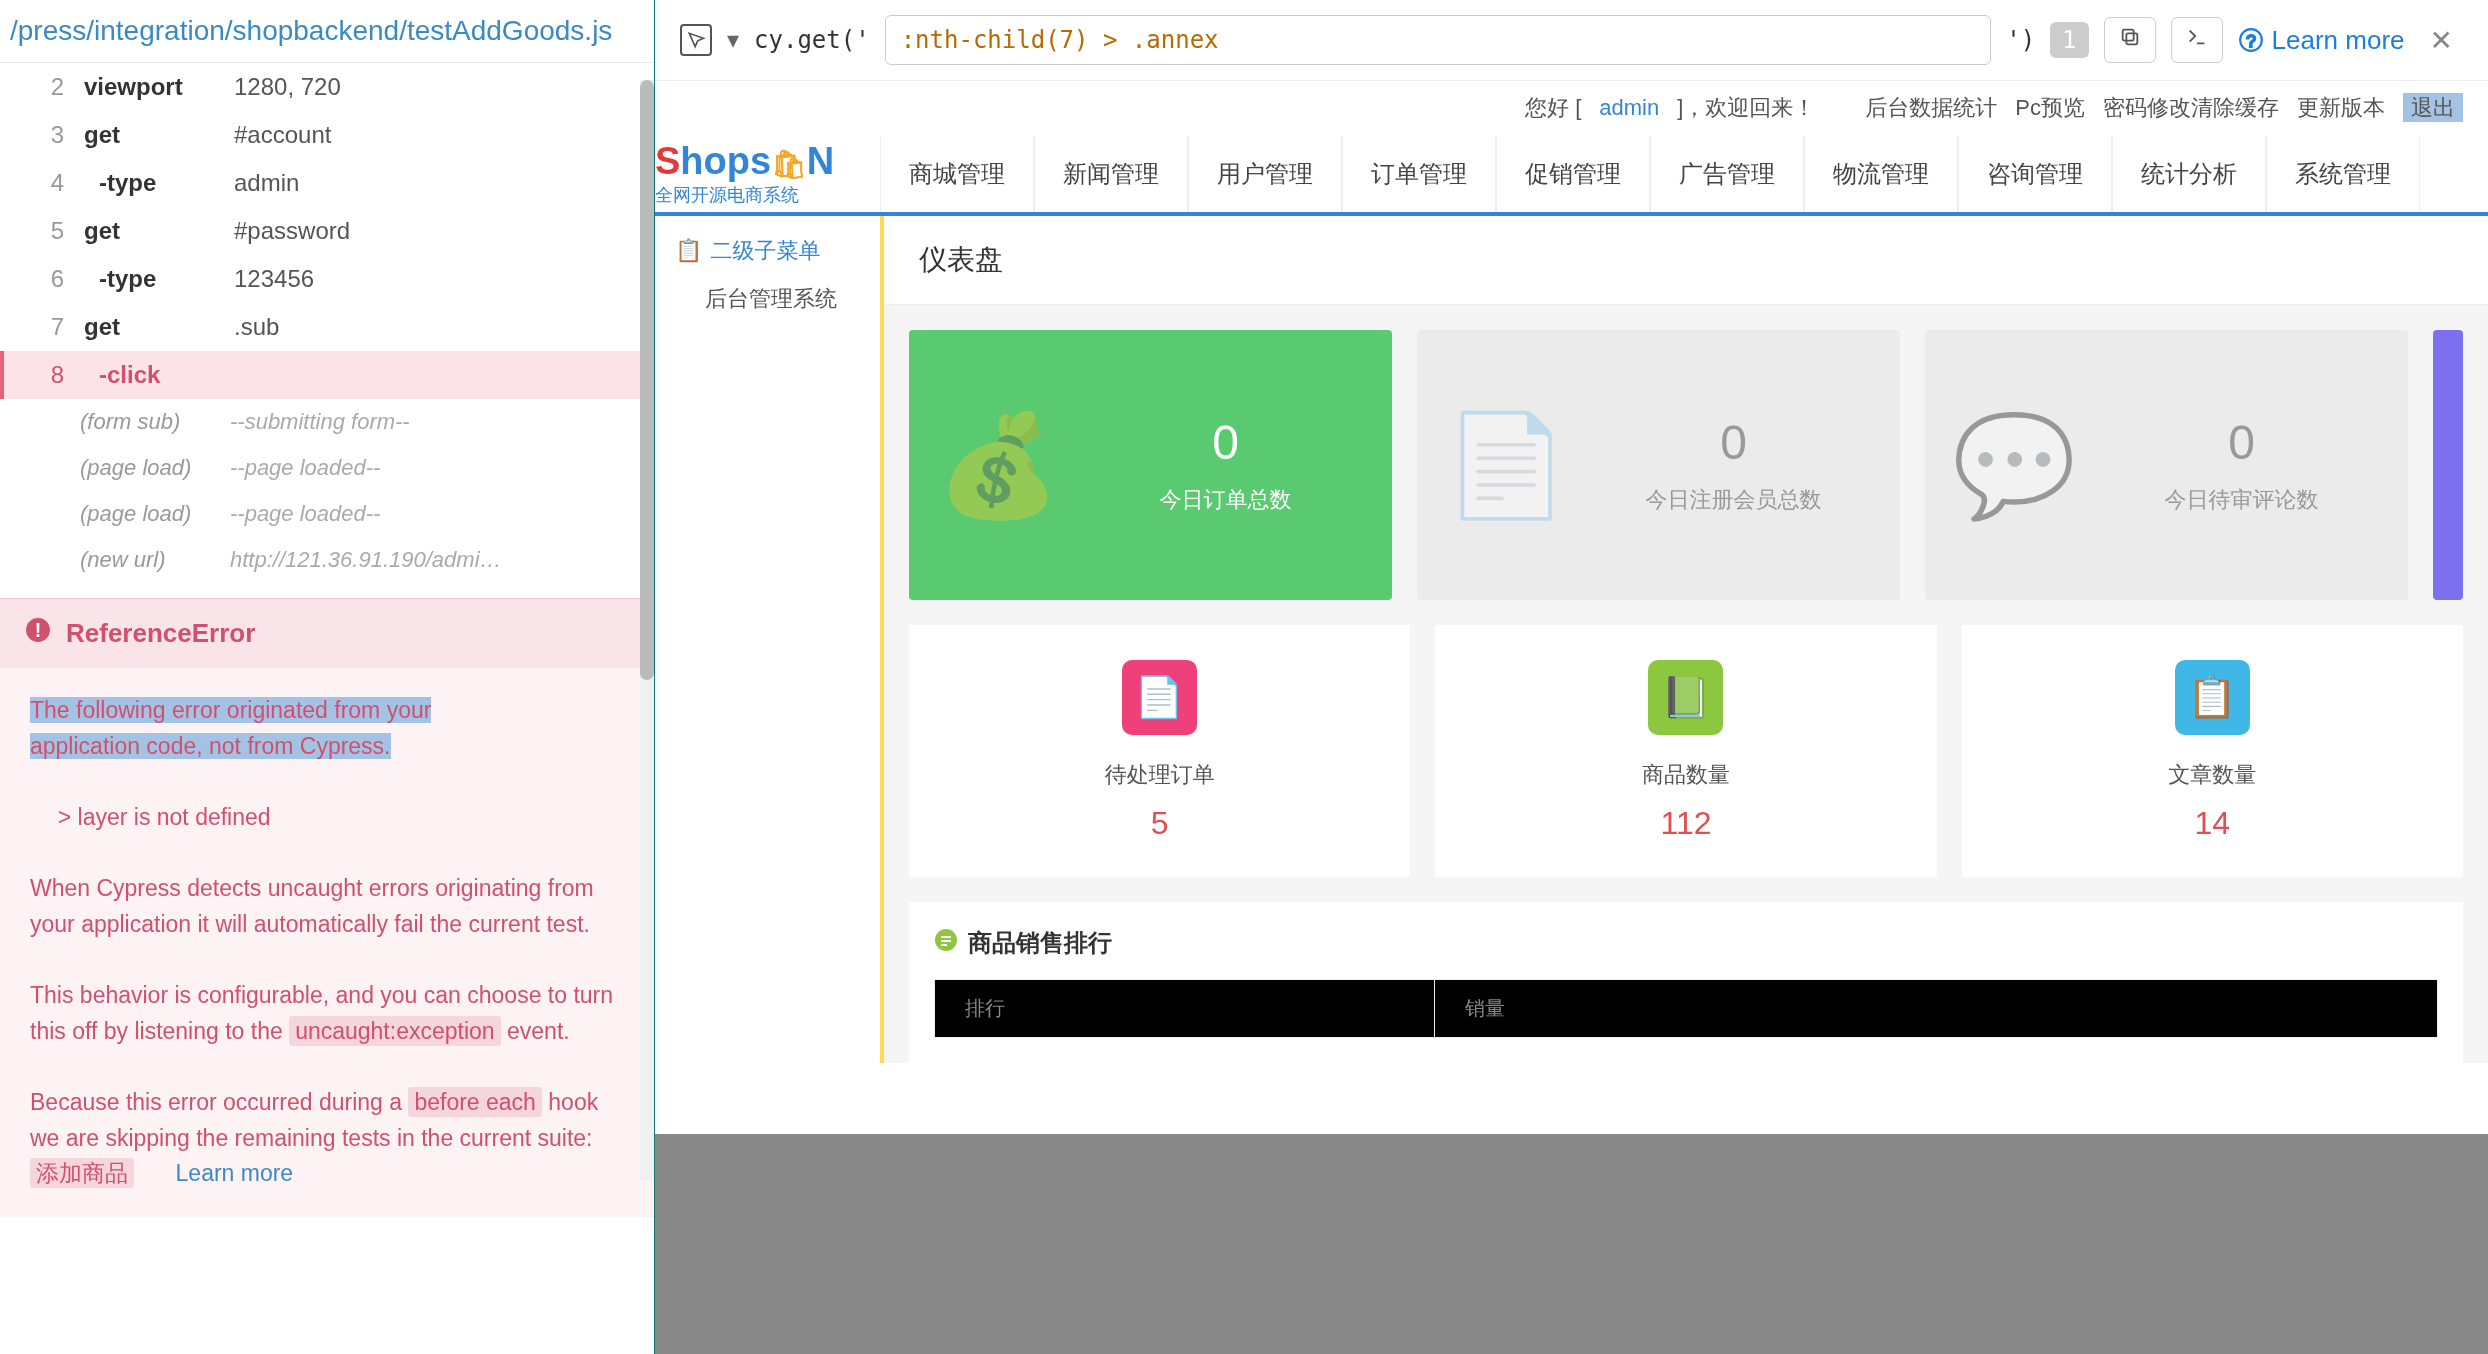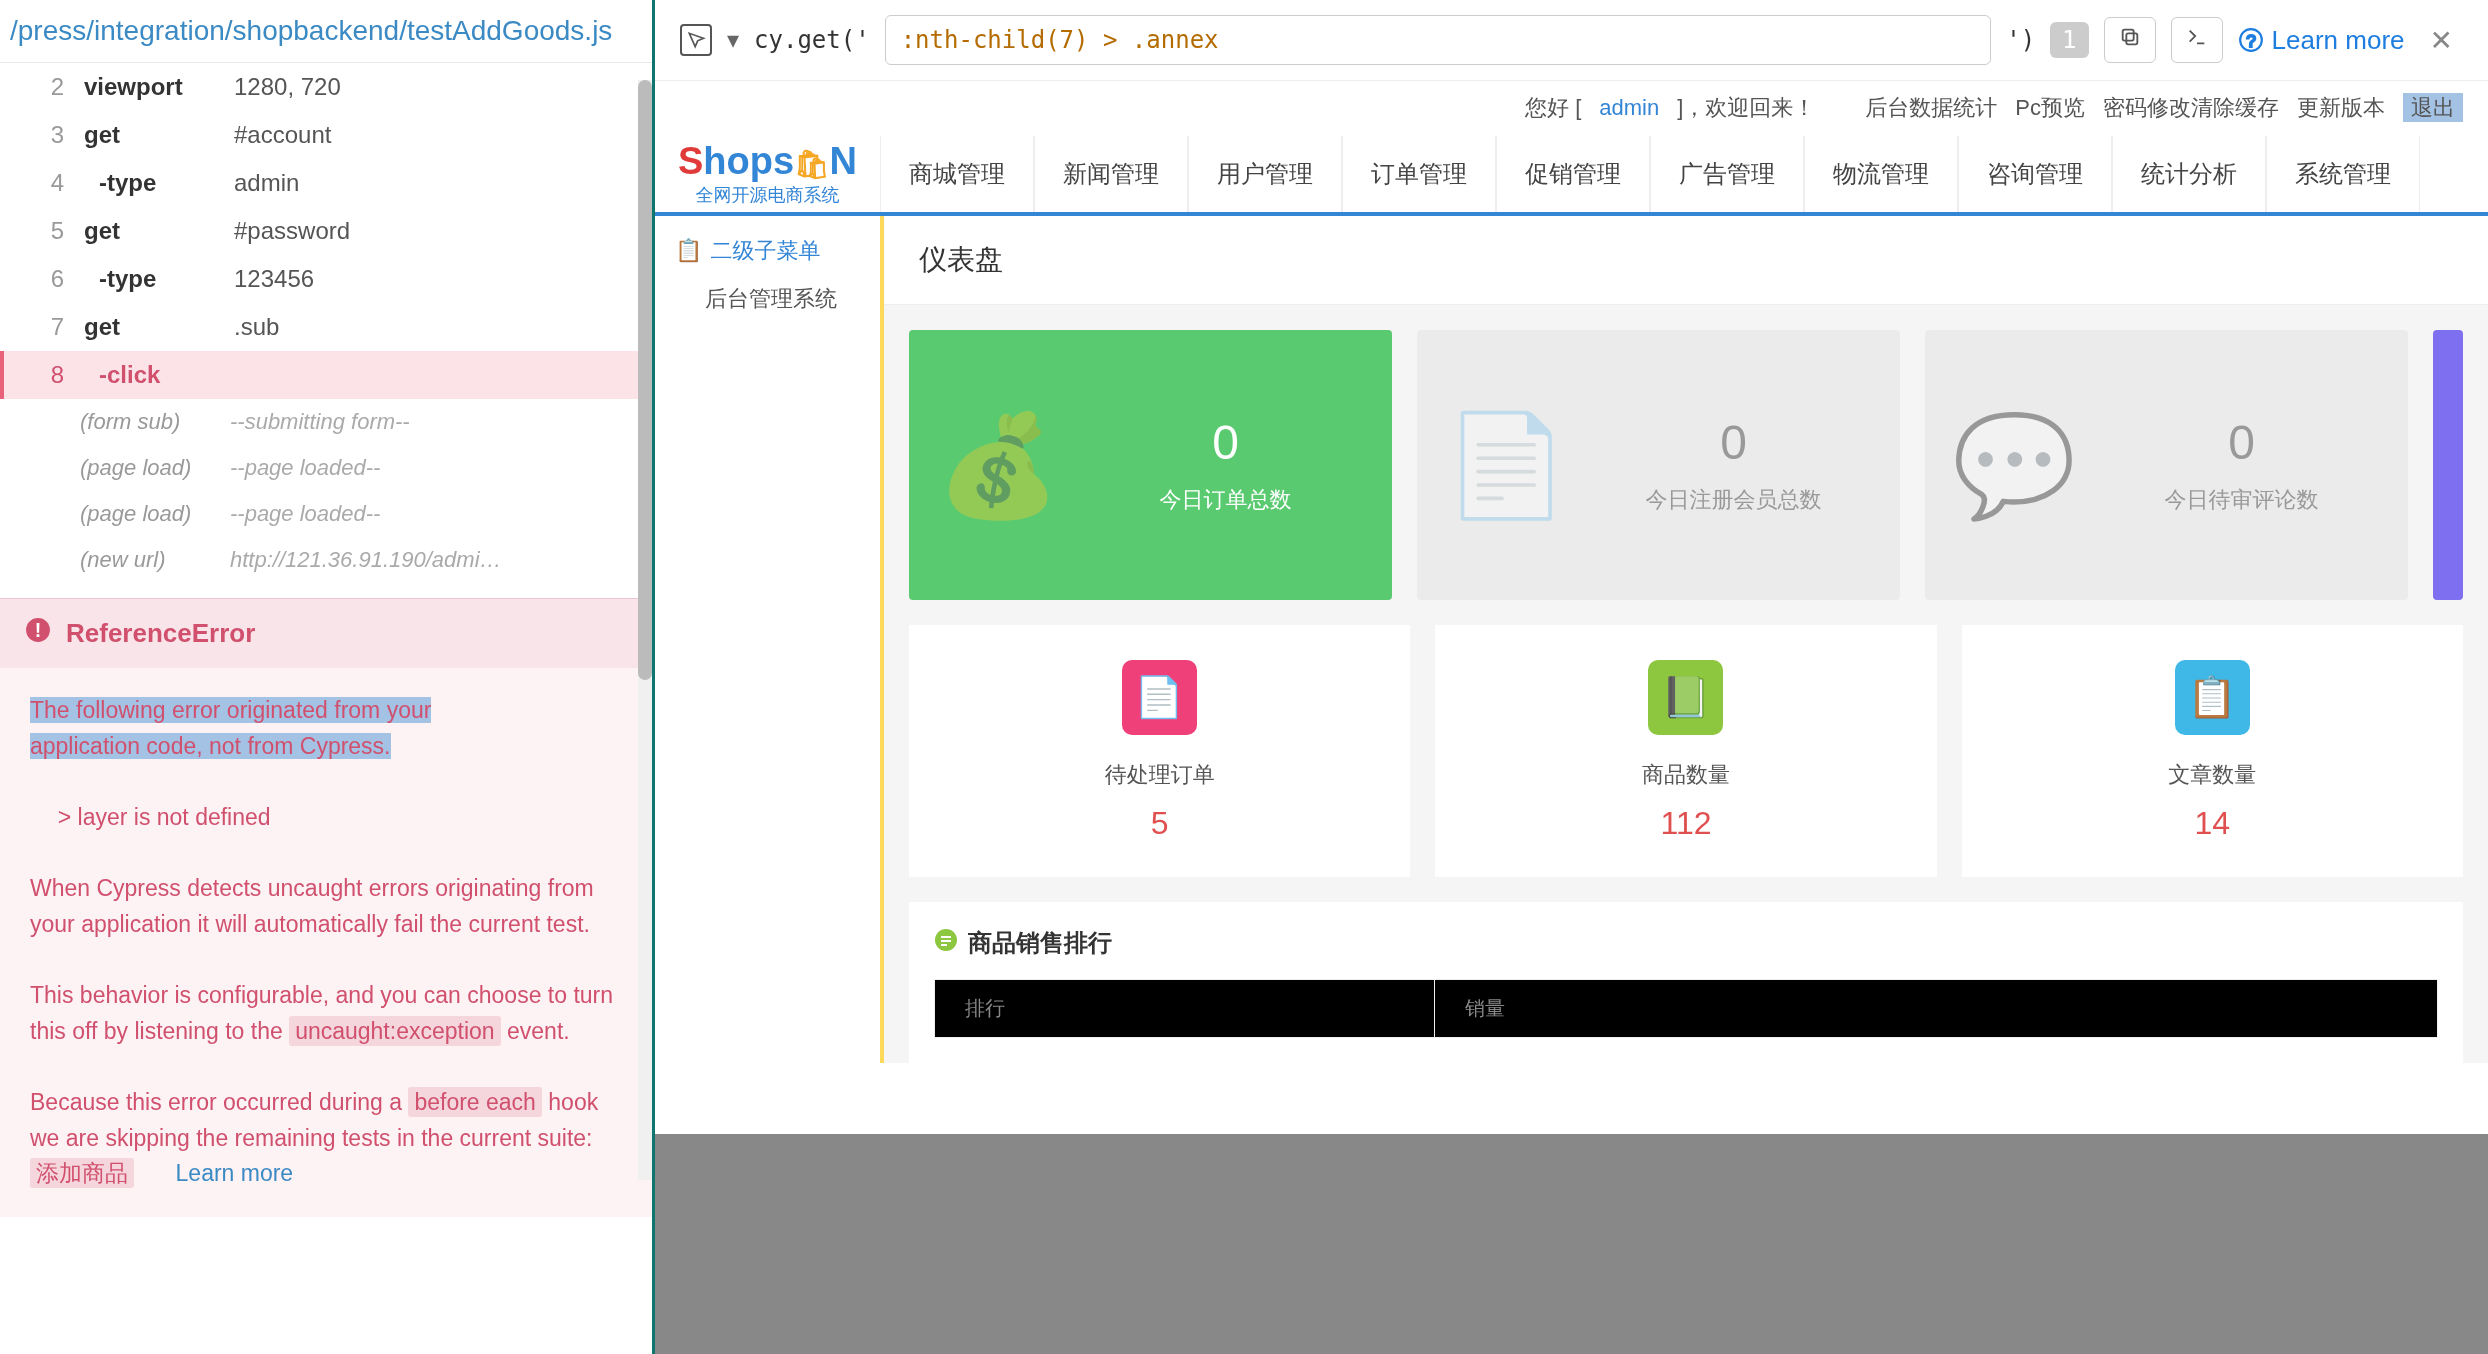--- a/index.html
+++ b/index.html
@@ -12,21 +12,21 @@
       display: flex;
       width: 2488px;
       height: 1354px;
       background: #fff;
       overflow: hidden;
     }
     
     .left-panel {
       width: 655px;
       background: #fff;
-      border-right: 3px solid #0f766e;
+      border-right: 1px solid #0f766e;
       position: relative;
       overflow: hidden;
     }
     .file-header {
       background: #fff;
       padding: 15px 0 15px 10px;
       border-bottom: 1px solid #e8e8e8;
       color: #3b8ac4;
       font-size: 28px;
       font-weight: 400;
@@ -230,21 +230,21 @@
       background: #a4c2e4;
       padding: 2px 8px;
     }
     .app-header {
       display: flex;
       align-items: center;
       border-bottom: 4px solid #3385d6;
     }
     .logo-block {
       width: 225px;
-      text-align: center;
+      text-align: left;
       padding: 5px 0;
     }
     .logo-text {
       font-size: 38px;
       font-weight: bold;
     }
     .logo-s { color: #e03a3a; }
     .logo-h { color: #3385d6; }
     .logo-bag { color: #f5a623; font-size: 28px;}
     .logo-sub {

